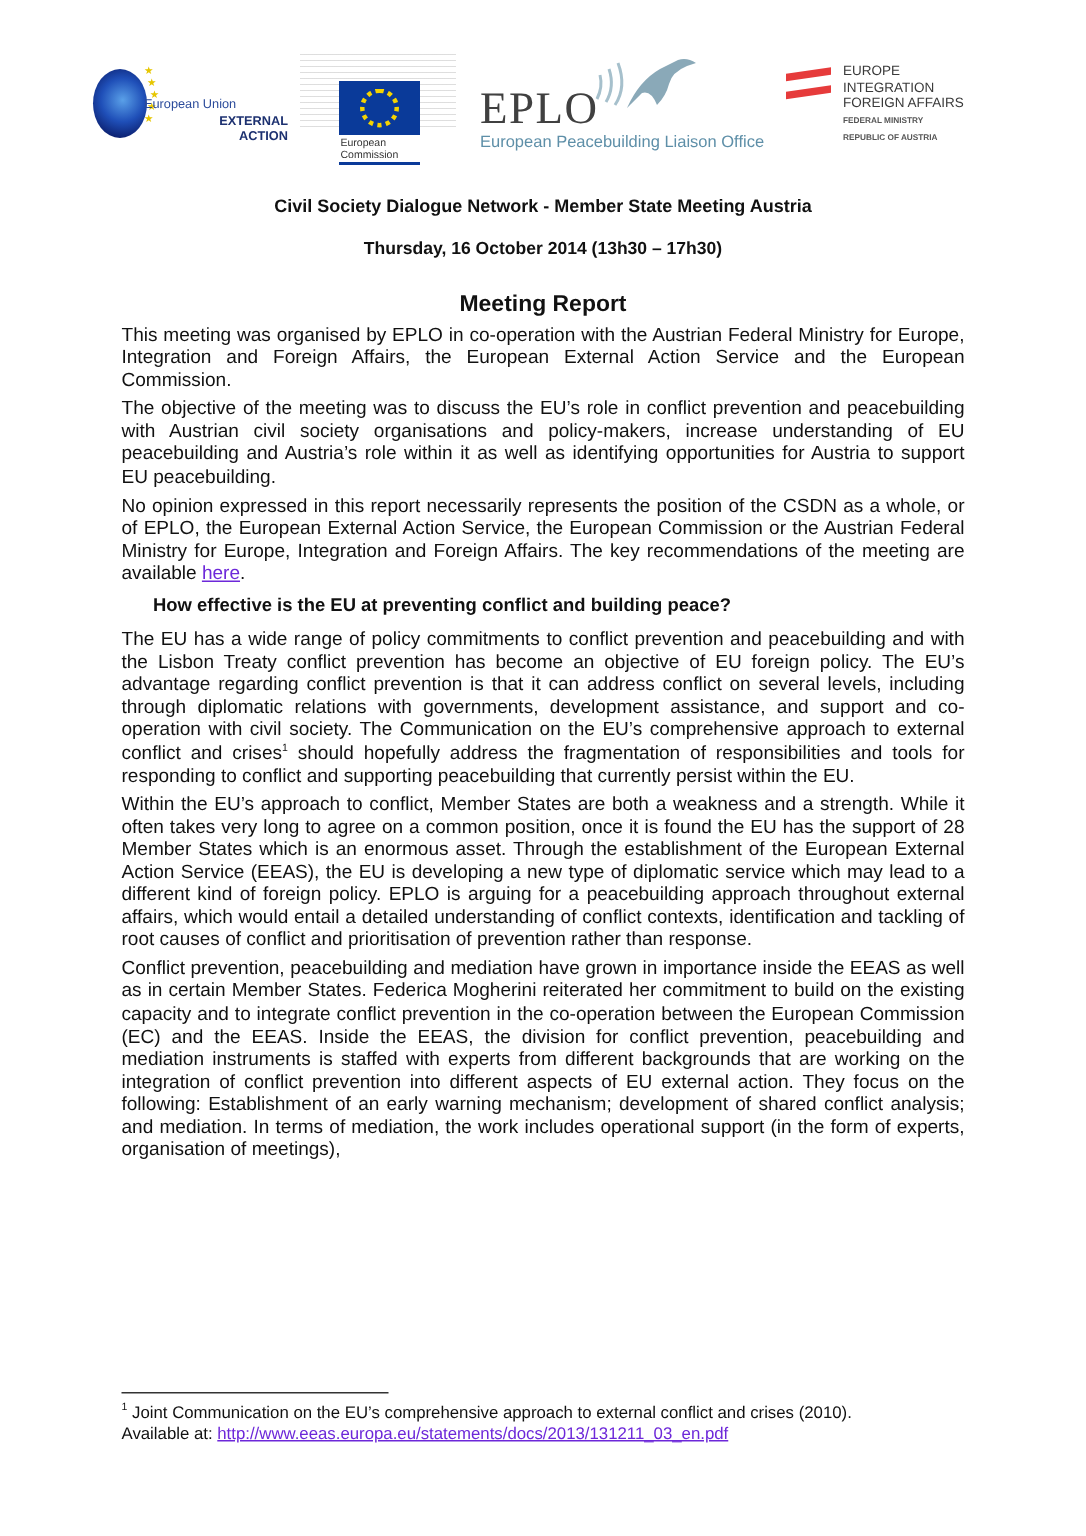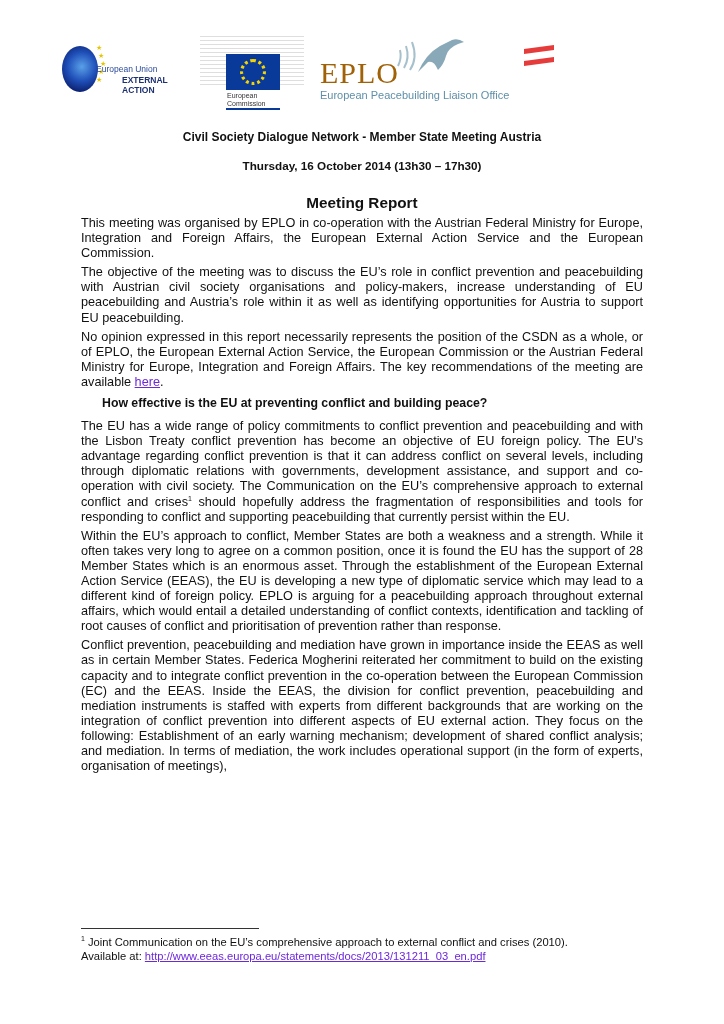--- a/index.html
+++ b/index.html
@@ -6,34 +6,34 @@
   body { width: 724px; height: 1024px; position: relative; overflow: hidden;
          font-family: "Liberation Sans", sans-serif; color: #111; }
   .logos { position: absolute; top: 30px; left: 0; width: 724px; height: 80px; }
   .logo { position: absolute; }
   
   .eeas { left: 62px; top: 12px; width: 130px; height: 60px; }
   .eeas .globe { position: absolute; left: 0; top: 4px; width: 36px; height: 46px; border-radius: 50%;
     background: radial-gradient(circle at 55% 45%, #5aa0e8 0%, #1f4fb8 45%, #0b1f6e 80%); }
   .eeas .stars { position: absolute; left: 34px; top: 2px; width: 14px; height: 50px; color: #e6c600; font-size: 7px; line-height: 8px; }
   .eeas .t1 { position: absolute; left: 34px; top: 22px; font-size: 8.5px; color: #2a4a9a; }
-  .eeas .t2 { position: absolute; left: 60px; top: 33px; font-size: 8.5px; font-weight: bold; color: #1d3170; }
+  .eeas .t2 { position: absolute; left: 60px; top: 33px; font-size: 8.5px; font-weight: bold; color: #1d3170; text-align: right; }
   
   .ec { left: 200px; top: 2px; width: 104px; height: 76px; }
   .ec .building { position: absolute; left: 0; top: 4px; width: 104px; height: 50px;
     background: repeating-linear-gradient(180deg, #d8d8d8 0 1px, #fff 1px 4px); opacity: .85; }
   .ec .flag { position: absolute; left: 26px; top: 22px; width: 54px; height: 36px; background: #0a3a99; }
   .ec .flagstars { position: absolute; left: 14px; top: 5px; width: 26px; height: 26px; border-radius: 50%;
     border: 3px dotted #f5d400; box-sizing: border-box; }
   .ec .t1 { position: absolute; left: 27px; top: 60px; font-size: 7px; color: #333; line-height: 8px; }
   .ec .uline { position: absolute; left: 26px; top: 76px; width: 54px; height: 2px; background: #0a3a99; }
   
   .eplo { left: 318px; top: 6px; width: 220px; height: 70px; }
   .eplo .bird { position: absolute; left: 70px; top: 0; width: 80px; height: 40px; }
-  .eplo .t1 { position: absolute; left: 2px; top: 20px; font-family: "Liberation Serif", serif; font-size: 30px; color: #a16207; letter-spacing: 1px; }
+  .eplo .t1 { position: absolute; left: 2px; top: 20px; font-family: "Liberation Serif", serif; font-size: 30px; color: #404040; letter-spacing: 1px; }
   .eplo .t2 { position: absolute; left: 2px; top: 53px; font-size: 11px; color: #5e8fa8; white-space: nowrap; }
   
   .at { left: 524px; top: 12px; width: 140px; height: 60px; }
   .at .bar1, .at .bar2 { position: absolute; left: 0; width: 30px; height: 5px; background: #e63b3b; transform: skewY(-8deg); }
   .at .bar1 { top: 5px; } .at .bar2 { top: 17px; }
   .at .txt { position: absolute; left: 38px; top: 0; font-size: 9px; color: #3a3a3a; line-height: 10.5px; }
   .at .small { font-size: 5.5px; font-weight: bold; line-height: 7px; color: #555; }
 
   .content { position: absolute; left: 81px; top: 128px; width: 562px; }
   h1.t { margin: 0; text-align: center; font-size: 12px; font-weight: bold; line-height: 19px; }
@@ -78,20 +78,27 @@
       <path d="M10 30 Q14 22 12 14" stroke="#a6c0cc" stroke-width="2" fill="none"></path>
       <path d="M16 32 Q22 22 18 10" stroke="#a6c0cc" stroke-width="2" fill="none"></path>
       <path d="M22 34 Q30 22 24 6" stroke="#a6c0cc" stroke-width="2" fill="none"></path>
     </svg>
     <span class="t1">EPLO</span>
     <span class="t2">European Peacebuilding Liaison Office</span>
   </div>
   <div class="logo at">
     <div class="bar1"></div>
     <div class="bar2"></div>
+    <div class="txt">
+      <span>EUROPE</span><br>
+      <span>INTEGRATION</span><br>
+      <span>FOREIGN AFFAIRS</span><br>
+      <span class="small">FEDERAL MINISTRY</span><br>
+      <span class="small">REPUBLIC OF AUSTRIA</span>
+    </div>
   </div>
 </div>
 
 <div class="content">
   <h1 class="t">Civil Society Dialogue Network - Member State Meeting Austria</h1>
   <div class="date">Thursday, 16 October 2014 (13h30 – 17h30)</div>
   <h2 class="report">Meeting Report</h2>
   <p class="first">This meeting was organised by EPLO in co-operation with the Austrian Federal Ministry for Europe, Integration and Foreign Affairs, the European External Action Service and the European Commission.</p>
   <p>The objective of the meeting was to discuss the EU’s role in conflict prevention and peacebuilding with Austrian civil society organisations and policy-makers, increase understanding of EU peacebuilding and Austria’s role within it as well as identifying opportunities for Austria to support EU peacebuilding.</p>
   <p><span>No opinion expressed in this report necessarily represents the position of the CSDN as a whole, or of EPLO, the European External Action Service, the European Commission or the Austrian Federal Ministry for Europe, Integration and Foreign Affairs. The key recommendations of the meeting are available </span><a class="lnk" href="#">here</a><span>.</span></p>

